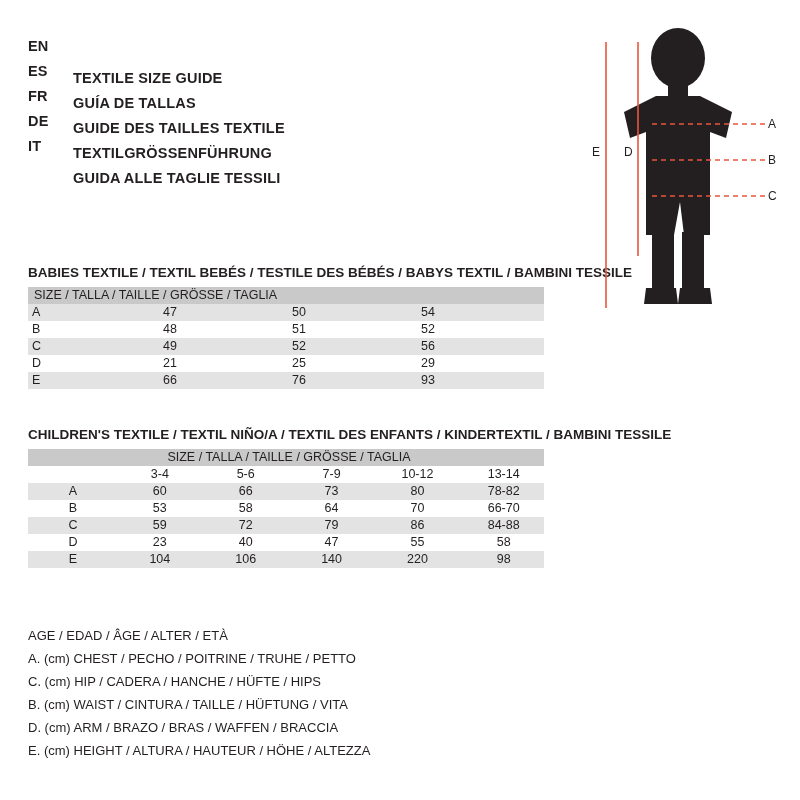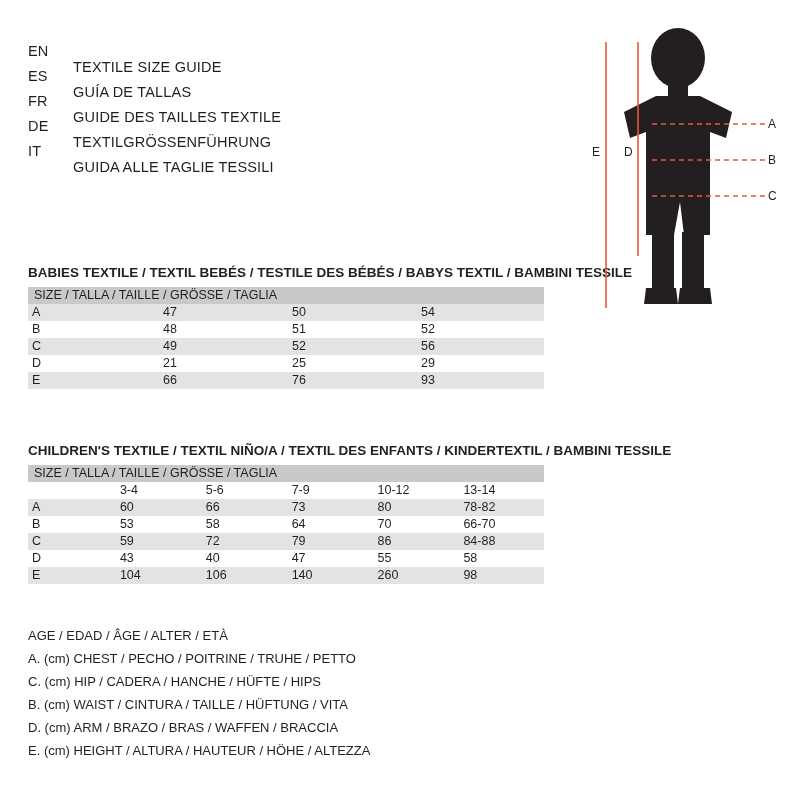--- a/index.html
+++ b/index.html
@@ -23,24 +23,25 @@
 
   
   .lang-block {
     position: absolute;
     left: 28px;
     top: 38px;
     width: 430px;
   }
   .lang-row {
     display: flex;
-    align-items: center;
+    align-items: flex-start;
     height: 25px;
     font-size: 14.5px;
     letter-spacing: 0.2px;
+    font-weight: bold;
   }
   .lang-code {
     width: 45px;
     flex: 0 0 45px;
     font-size: 14.5px;
   }
   .lang-text {
     font-size: 14.5px;
     margin-top: 32px;
   }
@@ -193,21 +194,21 @@
       <tr class="row-alt">
         <td class="c-label">E</td>
         <td class="c-val">66</td>
         <td class="c-val">76</td>
         <td class="c-val">93</td>
       </tr>
     </tbody>
       </table>
   </div>
 
-  <div class="table-wrap" style="top:443px;">
+  <div class="table-wrap" style="top:427px;text-align:center;">
     <div class="tbl-title">CHILDREN'S TEXTILE / TEXTIL NIÑO/A / TEXTIL DES ENFANTS / KINDERTEXTIL / BAMBINI TESSILE</div>
     <table class="size-table">
       <tbody>
           <tr class="band-head">
         <td class="c-label hdr-text" colspan="6">SIZE / TALLA / TAILLE / GRÖSSE / TAGLIA</td>
       </tr>
       <tr class="row-plain">
         <td class="c-label"></td>
         <td class="c-val k-c1">3-4</td>
         <td class="c-val k-c2">5-6</td>
@@ -234,32 +235,32 @@
       <tr class="row-alt">
         <td class="c-label">C</td>
         <td class="c-val">59</td>
         <td class="c-val">72</td>
         <td class="c-val">79</td>
         <td class="c-val">86</td>
         <td class="c-val">84-88</td>
       </tr>
       <tr class="row-plain">
         <td class="c-label">D</td>
-        <td class="c-val">43</td>
+        <td class="c-val">23</td>
         <td class="c-val">40</td>
         <td class="c-val">47</td>
         <td class="c-val">55</td>
         <td class="c-val">58</td>
       </tr>
       <tr class="row-alt">
         <td class="c-label">E</td>
         <td class="c-val">104</td>
         <td class="c-val">106</td>
         <td class="c-val">140</td>
-        <td class="c-val">260</td>
+        <td class="c-val">220</td>
         <td class="c-val">98</td>
       </tr>
     </tbody>
       </table>
   </div>
 
   <div class="legend">
     <div class="legend-title">AGE / EDAD / ÂGE / ALTER / ETÀ</div>
     <div class="legend-item">A. (cm) CHEST / PECHO / POITRINE / TRUHE / PETTO</div>
     <div class="legend-item">C. (cm) HIP / CADERA / HANCHE / HÜFTE / HIPS</div>

